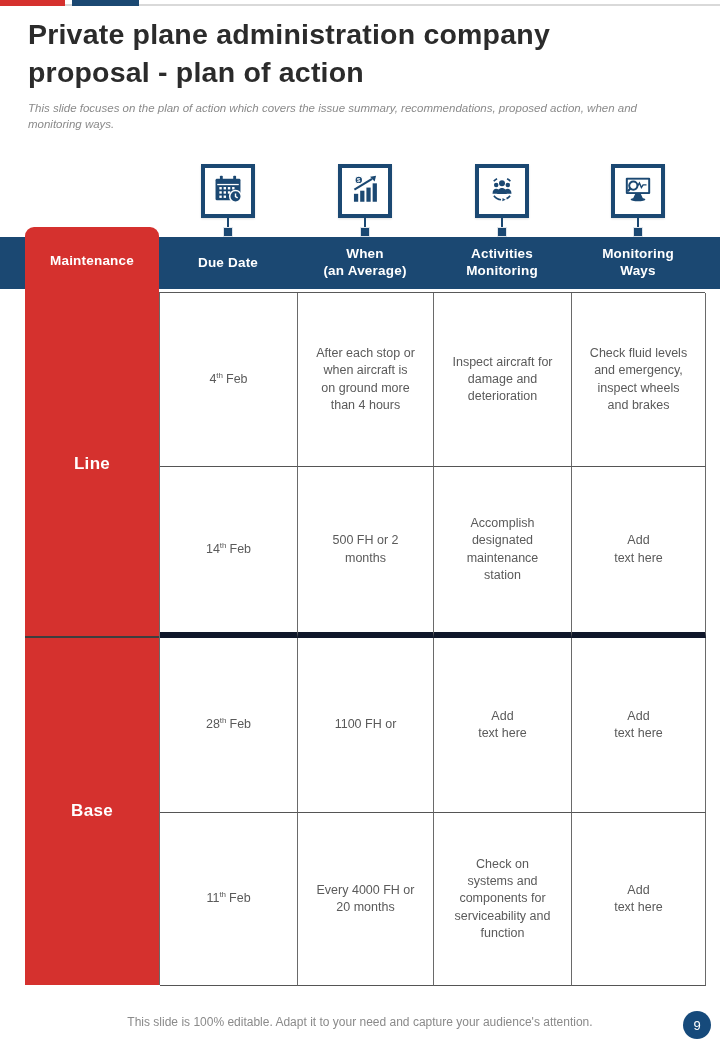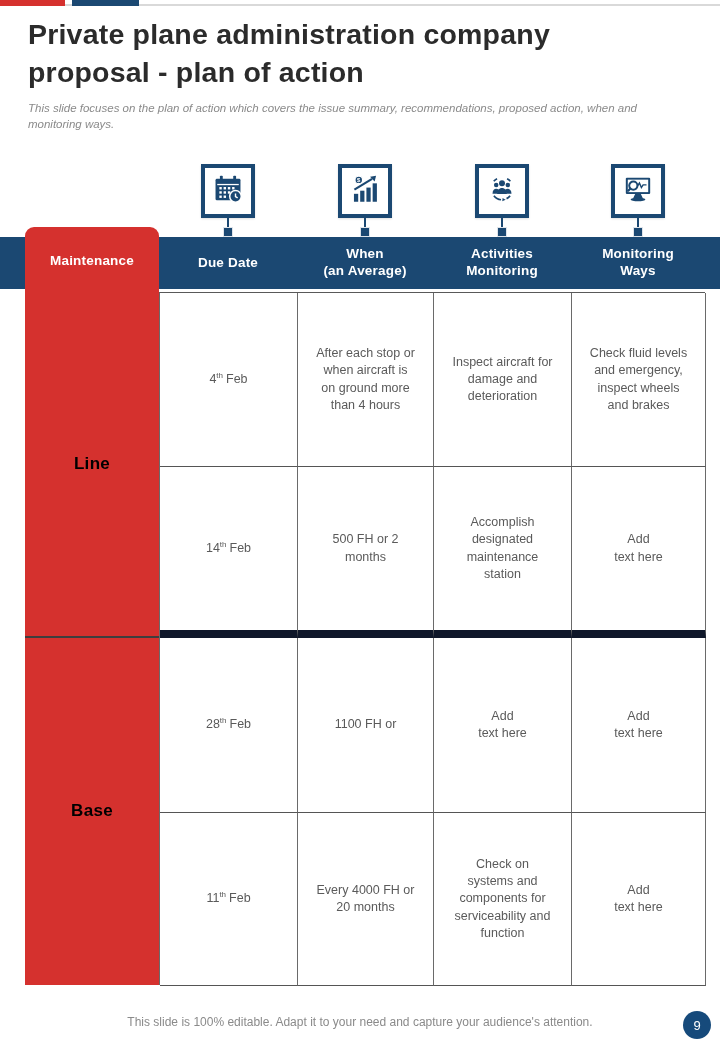--- a/index.html
+++ b/index.html
@@ -52,42 +52,42 @@
   .red-col {
     position:absolute; left:25px; top:227px; width:134px; height:758px;
     background:#d5312e; border-radius:9px 9px 0 0; z-index:2;
   }
   .red-col .maint-label {
     position:absolute; top:26px; width:100%; text-align:center;
     color:#ffffff; font-weight:bold; font-size:13.5px; letter-spacing:0.2px;
   }
   .group-label {
     position:absolute; width:100%; text-align:center;
-    color:#000000; font-weight:bold; font-size:17px; letter-spacing:0.3px;
+    color:#ffffff; font-weight:bold; font-size:17px; letter-spacing:0.3px;
   }
   .group-label.line { top:227px; }
   .group-label.base { top:574px; }
   .red-divider { position:absolute; left:0; top:409px; width:100%; height:2px; background:#3e3e3e; }
 
   
   .grid {
     position:absolute; left:159px; top:292px; width:546px; height:693px;
     display:grid;
     grid-template-columns:138px 136px 138px 134px;
     grid-template-rows:174px 171px 175px 173px;
     border-top:1px solid #595959; border-left:1px solid #6a6a6a;
     z-index:1;
   }
   .cell {
     border-right:1px solid #6a6a6a; border-bottom:1px solid #555555;
     display:flex; align-items:center; justify-content:center; text-align:center;
     color:#5a5a5a; font-size:12.5px; line-height:1.38;
     padding:6px 8px; white-space:pre-line;
   }
-  .cell.group-end { border-bottom:8px solid #0f172a; }
+  .cell.group-end { border-bottom:6px solid #0f172a; }
   .cell sup { font-size:8px; vertical-align:super; line-height:0;text-align:center; }
   .cell .month { margin-left:3px; }
 
   
   .footer-note {
     position:absolute; left:0; top:1015px; width:720px; text-align:center;
     font-size:12px; color:#8a8a8a;
   }
   .page-badge {
     position:absolute; left:683px; top:1011px; width:28px; height:28px;

